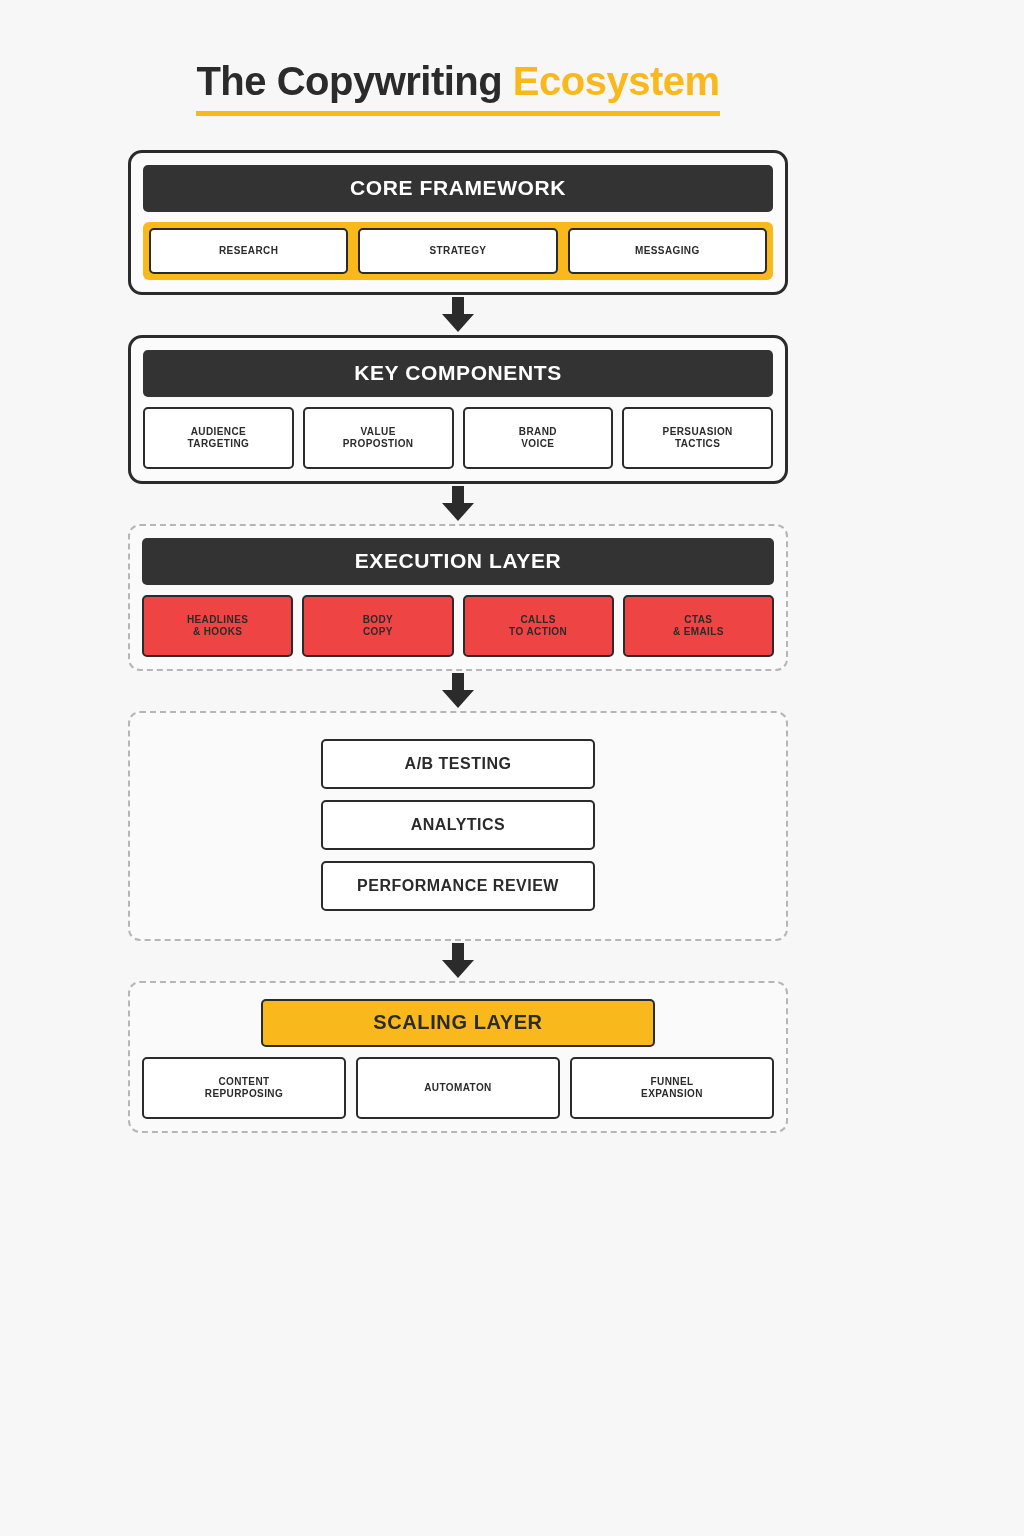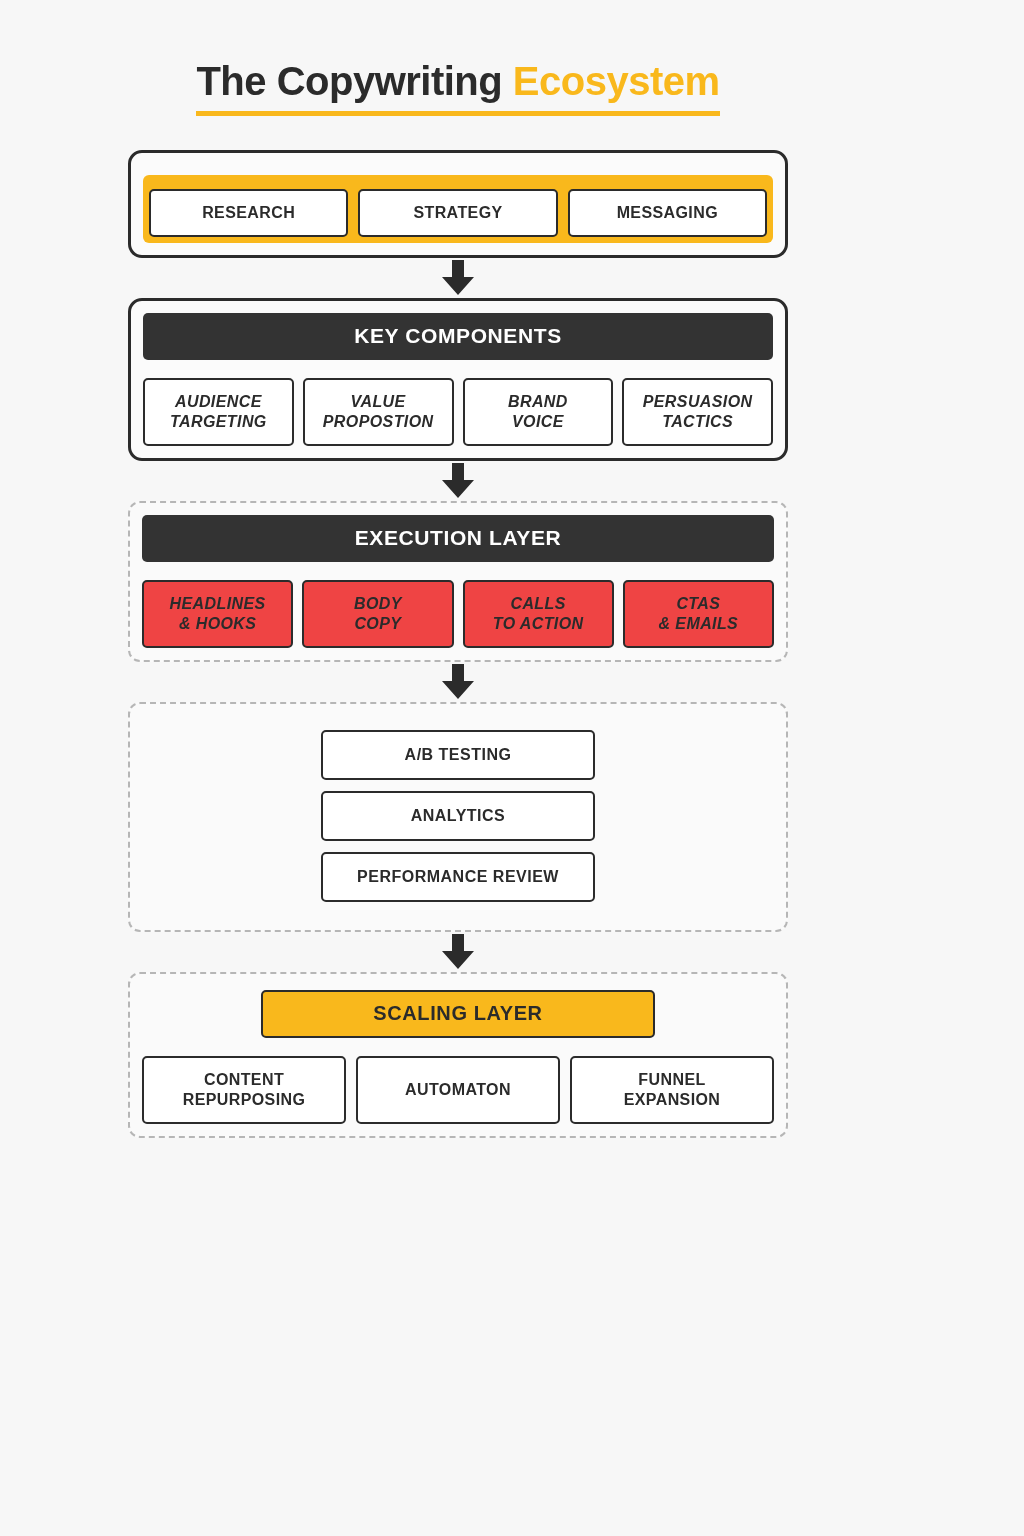--- a/index.html
+++ b/index.html
@@ -67,39 +67,38 @@
     letter-spacing: 0.6px;
     padding: 11px 0 12px;
     border-radius: 5px;
   }
 
   .row {
     display: flex;
     gap: 10px;
     margin-top: 10px;
   }
-  .row.tight { gap: 9px; font-style: italic; }
+  .row.tight { gap: 9px; }
 
   .cell {
     flex: 1 1 0;
     background: #ffffff;
     border: 2px solid #2b2b2b;
     border-radius: 5px;
     text-align: center;
-    font-size: 16px;
+    font-size: 10px;
     font-weight: bold;
     letter-spacing: 0.4px;
     padding: 12px 4px;
     line-height: 1.25;
     display: flex;
     align-items: center;
     justify-content: center;
     min-height: 46px;
     box-sizing: border-box;
-    margin-top: 8px;
   }
   .cell.two-line { min-height: 62px; }
   .cell.yellow {
     background: #ef4444;
     border-color: #2b2b2b;
   }
 
   
   .yellow-strip {
     background: #f9b81c;
@@ -163,20 +162,21 @@
 
   <div class="title-wrap">
     <div class="title">
       <span>The Copywriting </span><span class="accent">Ecosystem</span>
     </div>
   </div>
 
   <div class="spacer-top"></div>
 
   <div class="section solid">
+    <div class="band">CORE FRAMEWORK</div>
     <div class="yellow-strip">
       <div class="row">
         <div class="cell">RESEARCH</div>
         <div class="cell">STRATEGY</div>
         <div class="cell">MESSAGING</div>
       </div>
     </div>
   </div>
 
   <div class="arrow">

